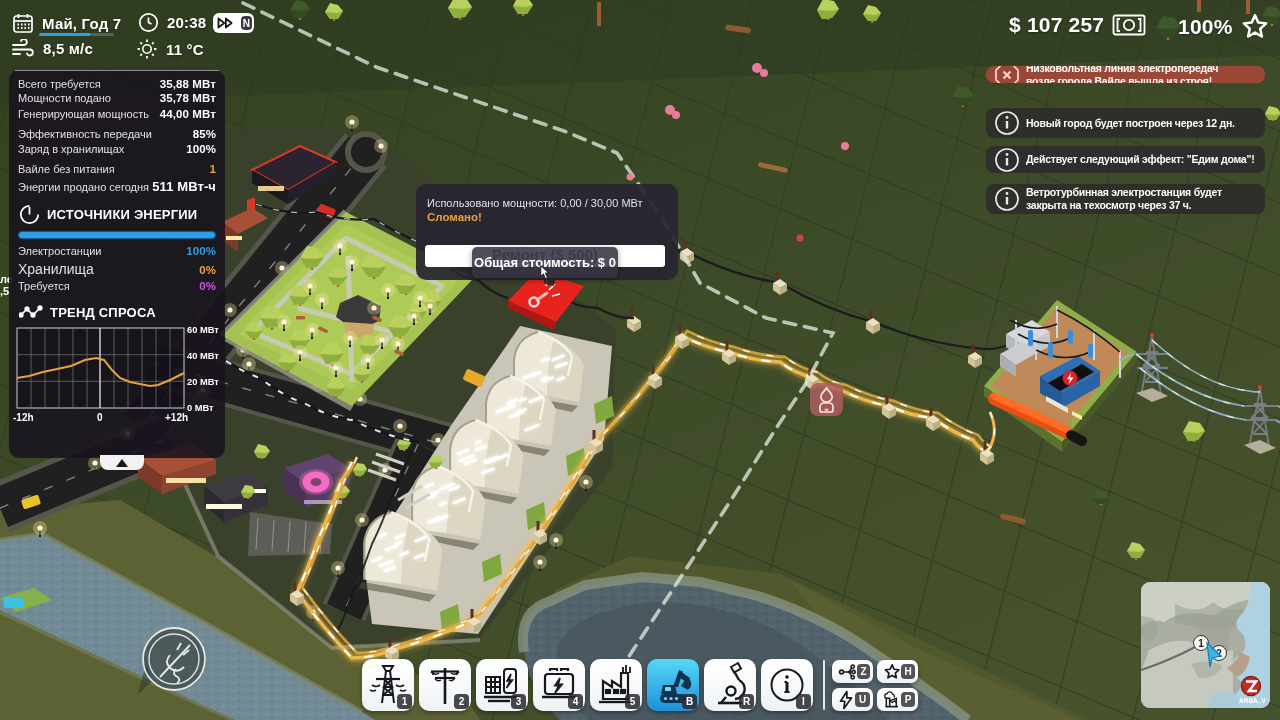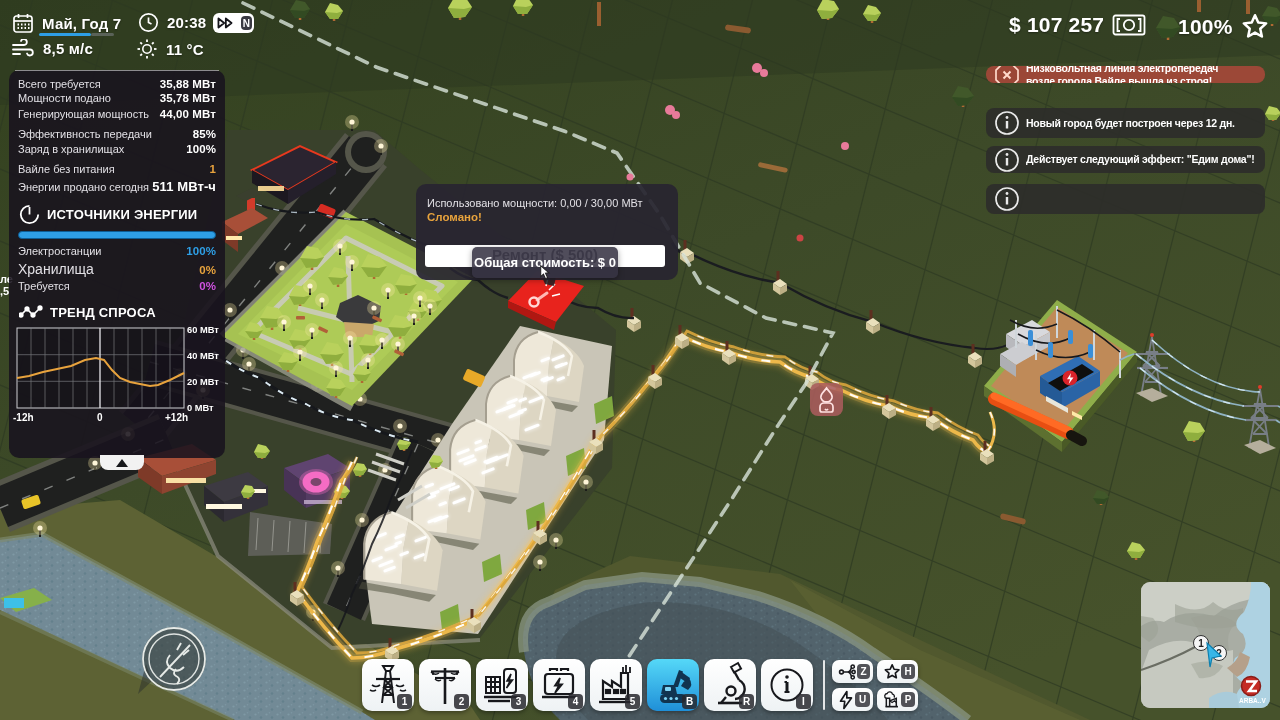--- a/index.html
+++ b/index.html
@@ -1084,20 +1084,21 @@
         </svg></div>
       <div style="white-space:nowrap">Действует следующий эффект: "Едим дома"!</div>
     </div>
 
 <div class="notif" style="top:184px;height:30px;background:rgba(44,44,42,0.9);">
       <div class="circ"><svg width="26" height="26" viewBox="0 0 26 26" fill="none" stroke="#e9e9e9" stroke-width="1.7">
           <circle cx="13" cy="13" r="11"></circle>
           <path d="M13,11 L13,18.5" stroke-width="2.4"></path>
           <circle cx="13" cy="7.5" r="1.4" fill="#e9e9e9" stroke="none"></circle>
         </svg></div>
+      <div style="white-space:nowrap">Ветротурбинная электростанция будет<br>закрыта на техосмотр через 37 ч.</div>
     </div>
 
 <div class="tbtn" style="left:362px;"><svg width="52" height="52" viewBox="0 0 52 52" fill="none" stroke="#17181c" stroke-width="2">
         <path d="M20,44 L24,12 L28,12 L32,44"></path>
         <path d="M24,12 L21,7 L31,7 L28,12"></path>
         <path d="M22,20 L30,20 M21,28 L31,28 M20,36 L32,36"></path>
         <path d="M22,20 L30,28 M30,20 L22,28 M21,28 L31,36 M31,28 L21,36"></path>
         <path d="M14,20 L38,20" stroke-width="2.2"></path>
         <path d="M10,26 q4,3 8,0 M34,26 q4,3 8,0" stroke-width="1.6"></path>
         <path d="M8,31 q3,2 6,0 M38,31 q3,2 6,0" stroke-width="1.6"></path>

